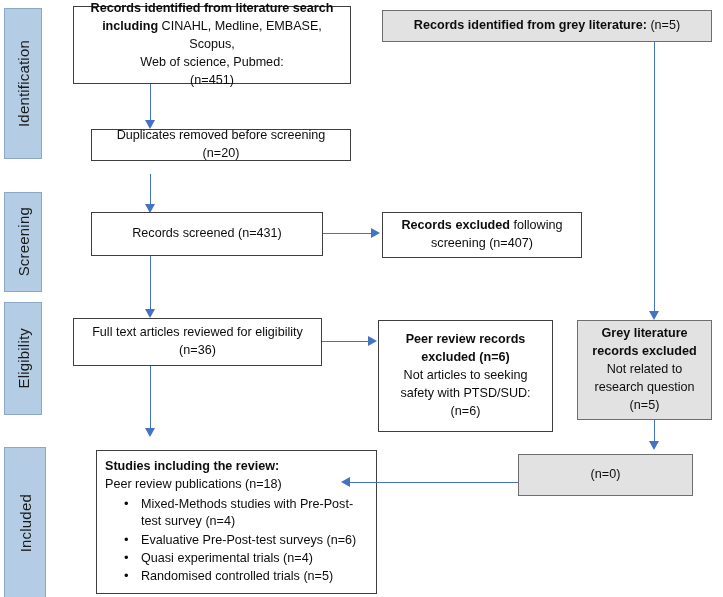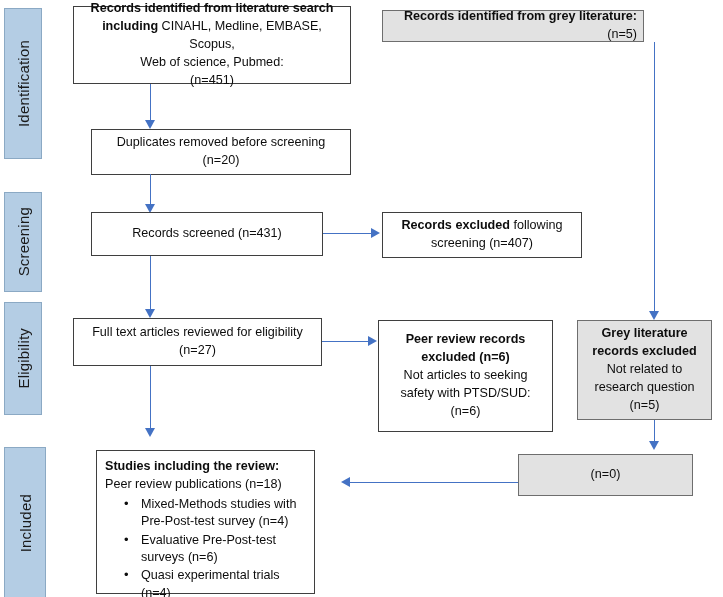--- a/index.html
+++ b/index.html
@@ -138,33 +138,33 @@
     <span class="ln">
       <span class="b">Records identified from literature search</span>
     </span>
     <span class="ln">
       <span class="b">including</span><span> CINAHL, Medline, EMBASE, Scopus,</span>
     </span>
     <span class="ln">Web of science, Pubmed:</span>
     <span class="ln">(n=451)</span>
   </div>
 
-  <div class="box grey" style="left:382px; top:10px; width:262px; height:32px;text-align:right;">
+  <div class="box grey" style="left:382px; top:10px; width:330px; height:32px;">
     <span class="ln">
       <span class="b">Records identified from grey literature:</span><span> (n=5)</span>
     </span>
   </div>
 
   <div class="conn vline" style="left:150px; top:84px; height:39px;"></div>
   <div class="arrow arrow-down" style="left:145px; top:120px;"></div>
 
   <div class="conn vline" style="left:654px; top:42px; height:272px;"></div>
   <div class="arrow arrow-down" style="left:649px; top:311px;"></div>
 
-  <div class="box" style="left:91px; top:129px; width:260px; height:46px;">
+  <div class="box" style="left:91px; top:129px; width:260px; height:32px;">
     <span class="ln">Duplicates removed before screening</span>
     <span class="ln">(n=20)</span>
   </div>
 
   <div class="conn vline" style="left:150px; top:174px; height:34px;"></div>
   <div class="arrow arrow-down" style="left:145px; top:204px;"></div>
 
   <div class="box" style="left:91px; top:212px; width:232px; height:44px;text-align:center;">
     <span class="ln">Records screened (n=431)</span>
   </div>
@@ -177,21 +177,21 @@
   </div>
 
   <div class="conn hline" style="left:323px; top:233px; width:50px;"></div>
   <div class="arrow arrow-right" style="left:371px; top:228px;"></div>
 
   <div class="conn vline" style="left:150px; top:256px; height:56px;"></div>
   <div class="arrow arrow-down" style="left:145px; top:309px;"></div>
 
   <div class="box" style="left:73px; top:318px; width:249px; height:48px;">
     <span class="ln">Full text articles reviewed for eligibility</span>
-    <span class="ln">(n=27)</span>
+    <span class="ln">(n=36)</span>
   </div>
 
   <div class="box" style="left:378px; top:320px; width:175px; height:112px;">
     <span class="ln b">Peer review records</span>
     <span class="ln b">excluded (n=6)</span>
     <span class="ln">Not articles to seeking</span>
     <span class="ln">safety with PTSD/SUD: (n=6)</span>
   </div>
 
   <div class="box grey" style="left:577px; top:320px; width:135px; height:100px;">
@@ -204,21 +204,21 @@
 
   <div class="conn hline" style="left:322px; top:341px; width:48px;"></div>
   <div class="arrow arrow-right" style="left:368px; top:336px;"></div>
 
   <div class="conn vline" style="left:150px; top:366px; height:65px;"></div>
   <div class="arrow arrow-down" style="left:145px; top:428px;"></div>
 
   <div class="conn vline" style="left:654px; top:420px; height:24px;"></div>
   <div class="arrow arrow-down" style="left:649px; top:441px;"></div>
 
-  <div class="box left-align" style="left:96px; top:450px; width:219px; height:144px;">
+  <div class="box left-align" style="left:96px; top:450px; width:281px; height:144px;">
     <span class="ln b">Studies including the review:</span>
     <span class="ln">Peer review publications (n=18)</span>
     <ul class="items">
       <li>Mixed-Methods studies with Pre-Post-test survey (n=4)</li>
       <li>Evaluative Pre-Post-test surveys (n=6)</li>
       <li>Quasi experimental trials (n=4)</li>
       <li>Randomised controlled trials (n=5)</li>
 
     </ul>
   </div>

